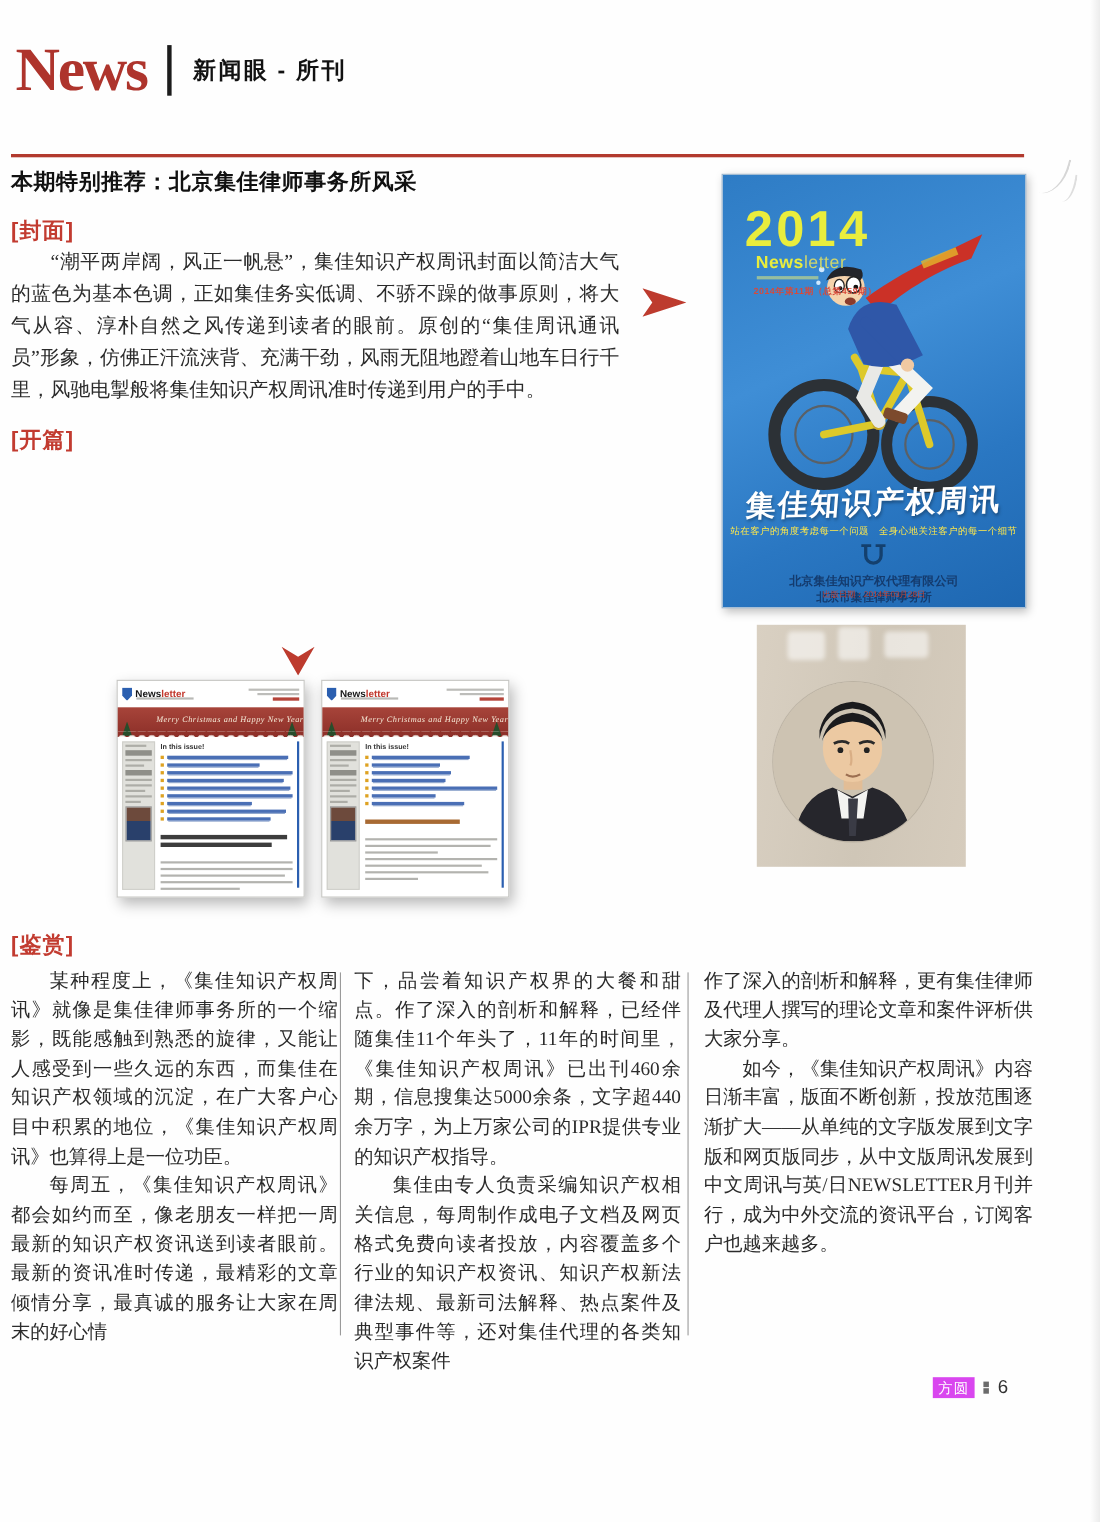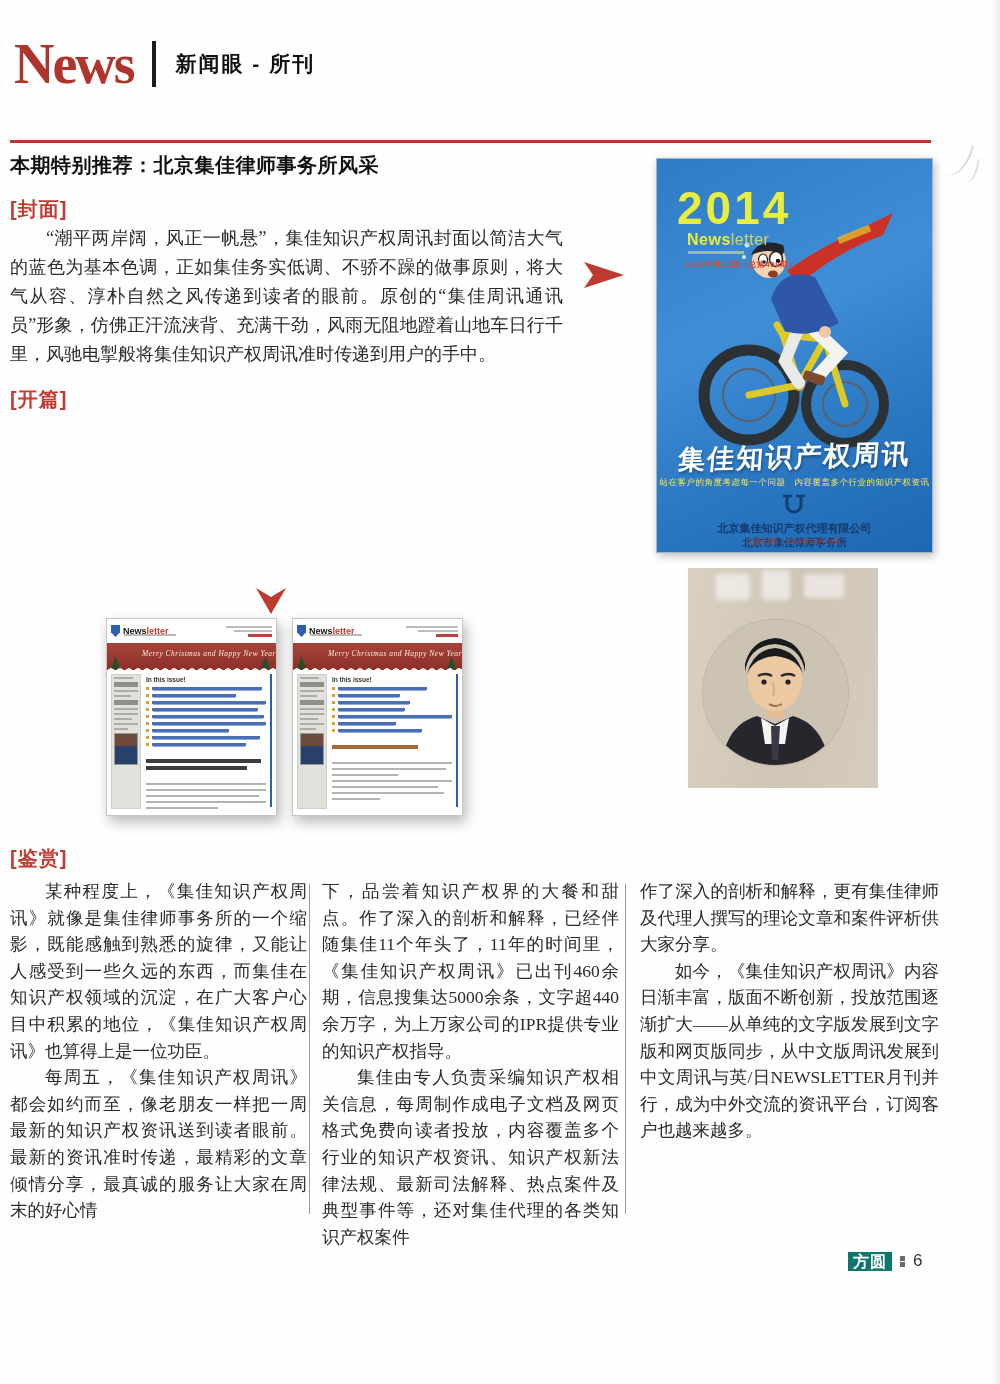--- a/index.html
+++ b/index.html
@@ -93,21 +93,21 @@
   .col{position:absolute;top:878px;font-family:"Liberation Serif","DejaVu Serif",serif;
     font-size:17.5px;line-height:26.6px;color:#2b2b2b;text-align:justify;}
   .col p{margin:0;}
   .col1{left:10px;width:297px;}
   .col2{left:322px;width:297px;}
   .col3{left:640px;width:299px;}
   .col-div{position:absolute;top:884px;width:1px;height:330px;background:#9a9a9a;}
   .cd1{left:309px;} .cd2{left:625px;}
   
   .footer{position:absolute;left:848px;top:1251px;display:flex;align-items:center;gap:8px;}
-  .badge{background:#0f766e;color:#fff;font-weight:700;font-size:16px;line-height:13px;
+  .badge{background:#d946ef;color:#fff;font-weight:400;font-size:13px;line-height:13px;
     padding:3px 5px;letter-spacing:1px;}
   .badge-marks{display:flex;flex-direction:column;gap:1px;}
   .badge-marks span{width:5px;height:5px;background:#3a3a3a;display:block;opacity:.75;}
   .pageno{font-size:17px;color:#333;letter-spacing:1px;}
   
   .curl1{position:absolute;right:30px;top:142px;width:22px;height:36px;
     border-right:2px solid rgba(140,140,140,.35);border-radius:0 0 90% 0;transform:rotate(14deg);}
   .curl2{position:absolute;right:22px;top:158px;width:10px;height:26px;
     border-right:2px solid rgba(150,150,150,.3);border-radius:0 0 90% 0;transform:rotate(8deg);}
 </style>
@@ -173,21 +173,21 @@
       <circle cx="77" cy="57" r="1.8" fill="#111"></circle>
       <ellipse cx="86" cy="69" rx="5" ry="3.5" fill="#8a3b2c"></ellipse>
       <circle cx="60" cy="40" r="2.5" fill="#cfe8ff"></circle>
       <circle cx="57" cy="52" r="2" fill="#cfe8ff"></circle>
     </svg>
     <div class="cov-year">2014</div>
     <div class="cov-brand"><span class="b">News</span><span class="r">letter</span></div>
     <div class="cov-brand-sub"></div>
     <div class="cov-issue">2014年第11期（总第459期）</div>
     <div class="cov-title">集佳知识产权周讯</div>
-    <div class="cov-slogan">站在客户的角度考虑每一个问题　内容覆盖多个行业的知识产权资讯</div>
+    <div class="cov-slogan">站在客户的角度考虑每一个问题　全身心地关注客户的每一个细节</div>
     <svg class="cov-logo" width="26" height="24" viewBox="0 0 26 24">
       <path d="M6,3 v9 a7,7 0 0 0 14,0 V3" fill="none" stroke="#14406e" stroke-width="3"></path>
       <path d="M2,3 h9 M15,3 h9" stroke="#14406e" stroke-width="2.4"></path>
     </svg>
     <div class="cov-co cov-co1">北京集佳知识产权代理有限公司</div>
     <div class="cov-co cov-co2">北京市集佳律师事务所</div>
     <div class="cov-co" style="top:371px;font-weight:400;"><span class="cov-datetext" style="color:#c04436;font-size:7.5px;">出版日期：2014年03月28日</span></div>
   </div>
 
   <div class="portrait">

